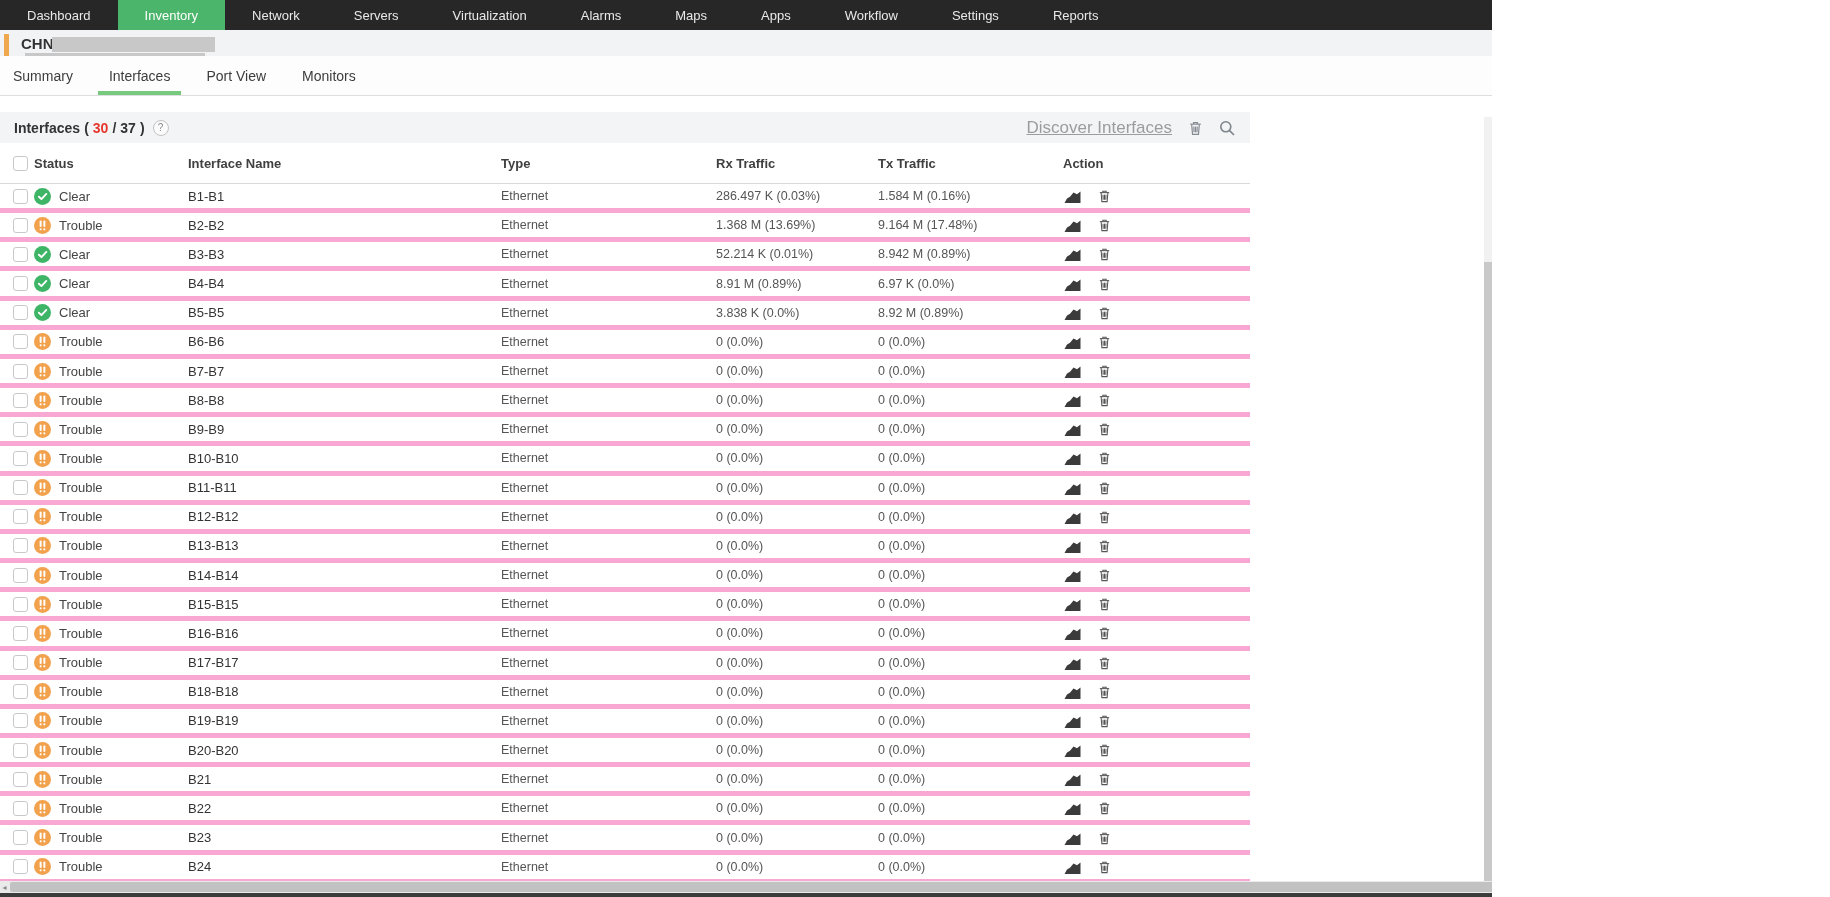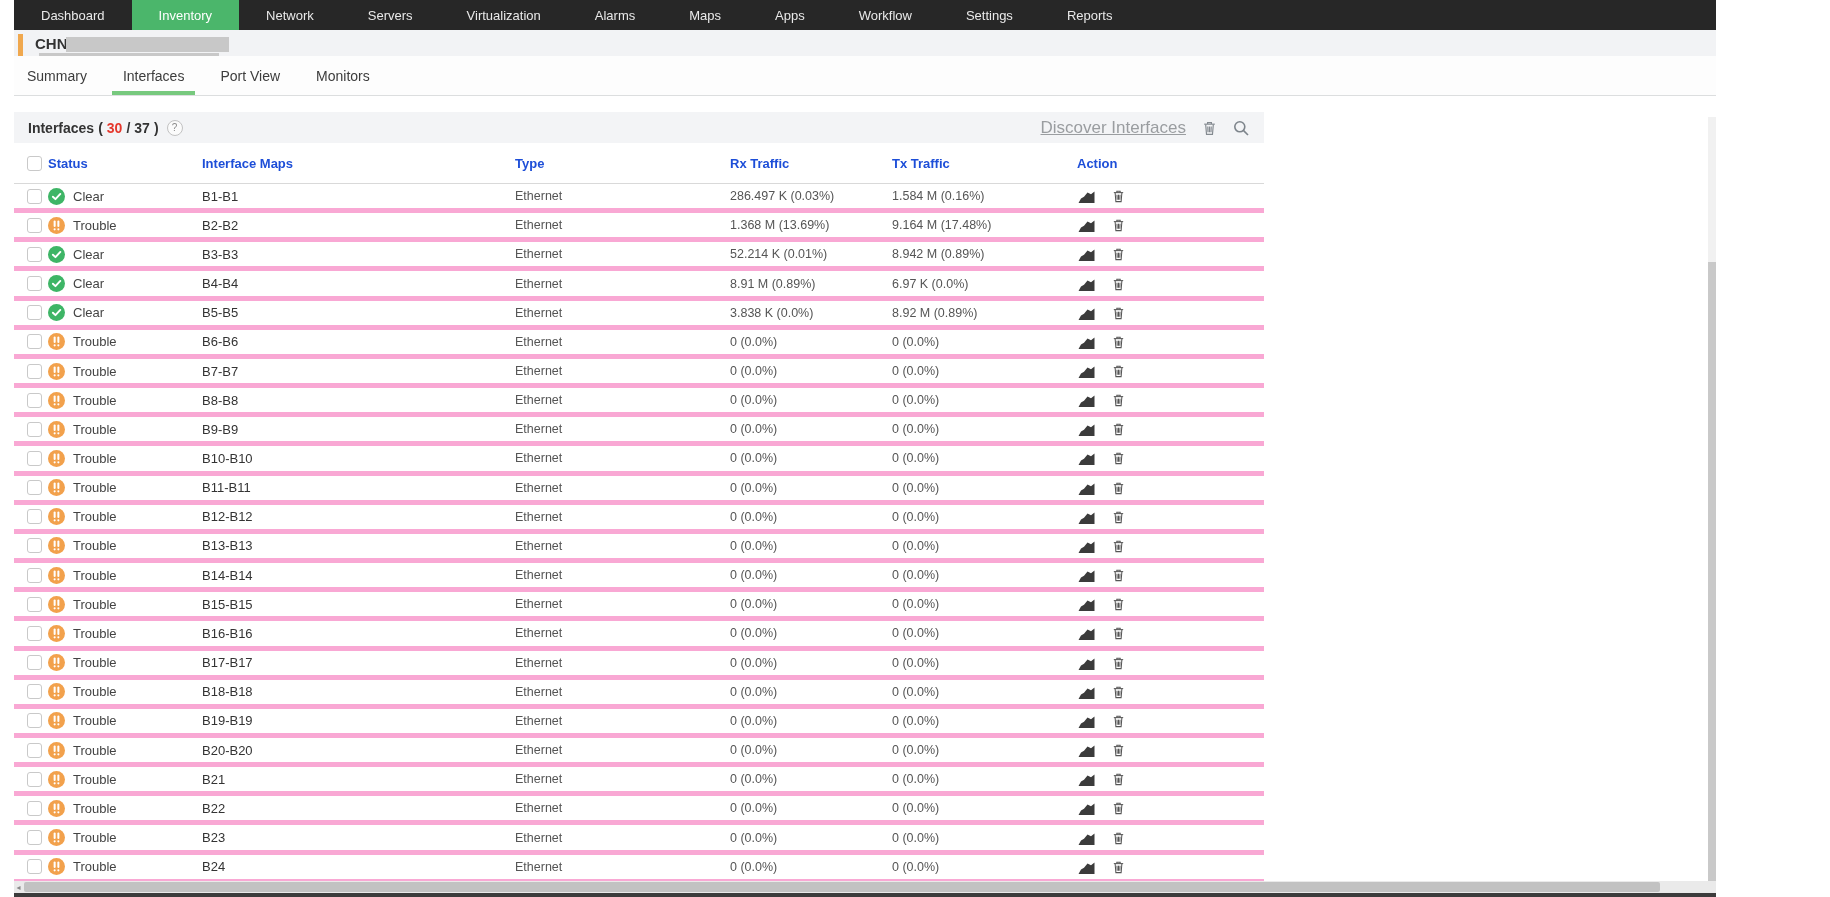--- a/index.html
+++ b/index.html
@@ -1,18 +1,18 @@
 <!DOCTYPE html>
 <html><head>
 <meta charset="utf-8">
 <style>
   * { margin:0; padding:0; box-sizing:border-box; }
   html,body { width:1830px; height:897px; overflow:hidden; }
   body { font-family:"Liberation Sans", sans-serif; background:#fff; position:relative; }
-  .stage { position:absolute; inset:0; width:1702px; height:897px; background:#fff; overflow:hidden;margin-left:14px; }
+  .stage { position:absolute; inset:0; width:1492px; height:897px; background:#fff; overflow:hidden; }
 
   
   .topnav { position:absolute; top:0; left:0; width:1830px; height:30px; background:#272727; display:flex; align-items:stretch; }
   .nav-item { display:flex; align-items:center; padding:0 27px; color:#e9e9e9; font-size:13px; cursor:pointer; white-space:nowrap; }
   .nav-item.active { background:#4bb66b; color:#fff; }
   .apps-grid { position:absolute; right:-3px; top:2px; display:grid; grid-template-rows:repeat(3,7px); gap:2px; }
   .apps-grid span { width:8px; height:7px; background:#4d82c4; display:block; }
 
   
   .devheader { position:absolute; top:30px; left:0; width:1830px; height:38px; background:#f2f3f5; border-bottom:1px solid #e6e8ea; }
@@ -35,21 +35,21 @@
   
   .toolbar { position:absolute; top:112px; left:0; width:1250px; height:31px; background:#f3f4f6; display:flex; align-items:center; padding:0 14px; }
   .tb-title { font-size:14px; font-weight:bold; color:#333; display:flex; align-items:center; gap:4px; }
   .tb-title .red { color:#e5372c; }
   .help-badge { width:16px; height:16px; margin-left:8px; border-radius:50%; border:1px solid #c2c2c2; background:#fbfbfb; color:#8a8a8a; font-size:10px; display:flex; align-items:center; justify-content:center; cursor:pointer; }
   .tb-right { margin-left:auto; display:flex; align-items:center; gap:14px; }
   .discover-link { font-size:17px; color:#9a9da0; text-decoration:underline; cursor:pointer; }
   .tb-ic { width:18px; height:18px; display:flex; align-items:center; justify-content:center; cursor:pointer; }
 
   
-  .thead { position:absolute; top:143px; left:0; width:1250px; height:41px; background:#fff; border-bottom:1px solid #d9d9d9; display:flex; align-items:center; font-size:13px; font-weight:bold; color:#1d4ed8; }
+  .thead { position:absolute; top:143px; left:0; width:1250px; height:41px; background:#fff; border-bottom:1px solid #d9d9d9; display:flex; align-items:center; font-size:13px; font-weight:bold; color:#404040; }
   .tbody { position:absolute; top:184px; left:0; width:1250px; height:698px; overflow:hidden; }
   .tr { display:flex; align-items:center; height:29.17px; border-bottom:5px solid #f9a8d4; background:#fff; }
   .td, .th { flex:none; display:flex; align-items:center; overflow:hidden; white-space:nowrap; }
   .c-check  { width:34px;  padding-left:13px; }
   .c-status { width:154px; }
   .c-name   { width:313px; }
   .c-type   { width:187px; }
   .c-rx     { width:190px;padding-left:28px; }
   .c-tx     { width:185px; }
   .c-action { width:187px; gap:15px; }
@@ -269,21 +269,21 @@
           </svg>
       </span>
     </div>
   </div>
 
   <div class="thead">
     <div class="th c-check">
         <span class="cb"></span>
       </div>
     <div class="th c-status">Status</div>
-    <div class="th c-name">Interface Maps</div>
+    <div class="th c-name">Interface Name</div>
     <div class="th c-type">Type</div>
     <div class="th c-rx">Rx Traffic</div>
     <div class="th c-tx">Tx Traffic</div>
     <div class="th c-action">Action</div>
   </div>
 
   <div class="tbody">
 
       <div class="tr clear">
         <div class="td c-check">

